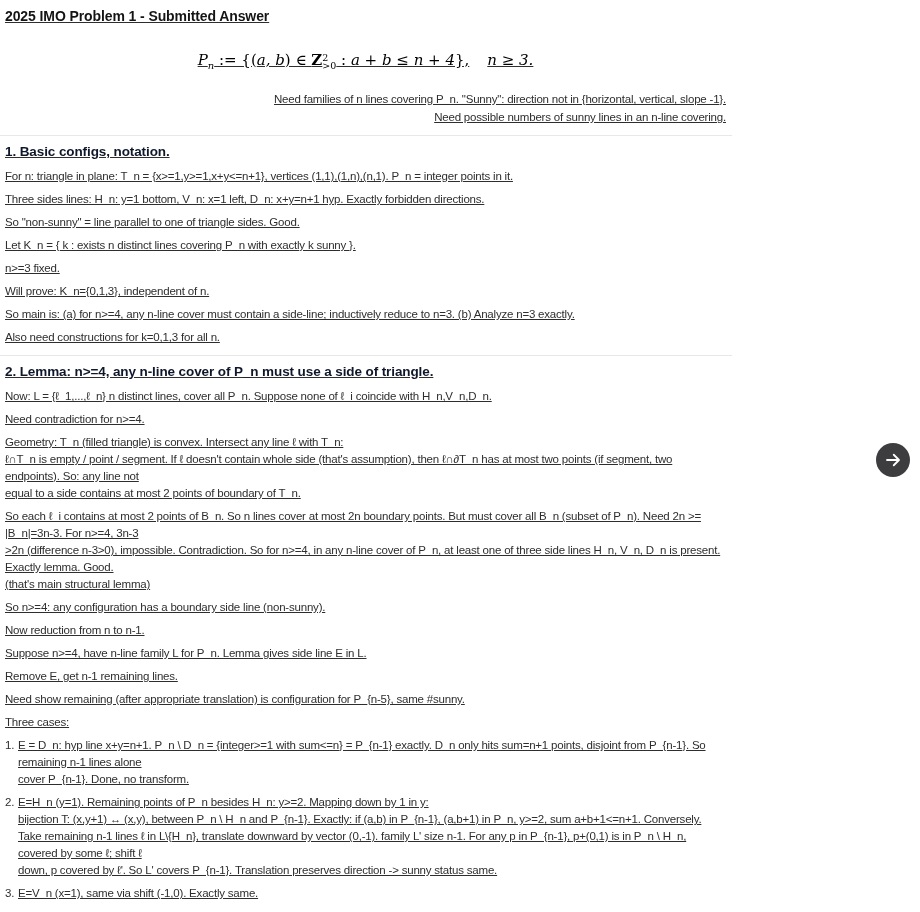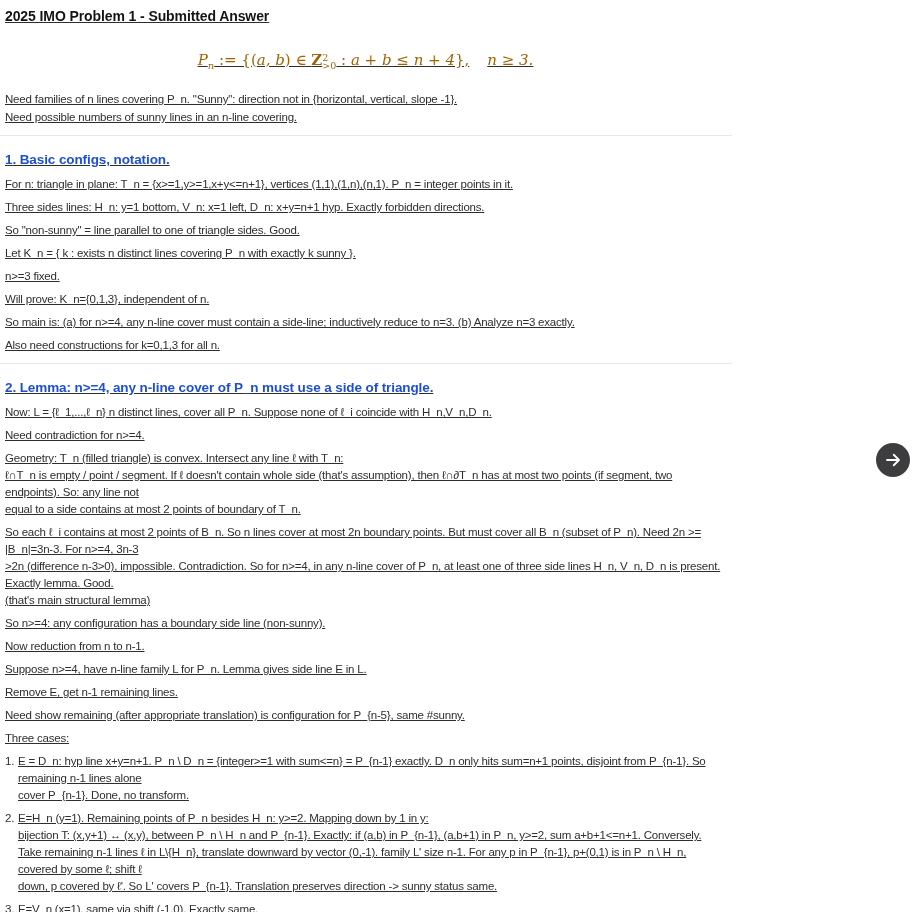--- a/index.html
+++ b/index.html
@@ -20,21 +20,21 @@
   h1.doc-title {
     font-size: 14px;
     font-weight: bold;
     color: #141414;
     margin: 0 0 13px 0;
     letter-spacing: -0.1px;
   }
   .formula {
     font-family: "DejaVu Serif", serif;
     font-size: 15px;
-    color: #a16207;
+    color: #000000;
     text-align: center;
     margin: 27px 0 19px 0;
     white-space: nowrap;
   }
   .formula .it { font-style: italic; }
   .formula sub { font-size: 10px; font-style: italic; }
   .formula .z { font-weight: bold; }
   .supsub {
     display: inline-block;
     vertical-align: -4px;
@@ -44,32 +44,32 @@
   }
   .supsub .ss-sup, .supsub .ss-sub { display: block; }
   .quad { display: inline-block; width: 18px; }
   p.body-par {
     font-size: 11.5px;
     line-height: 17px;
     letter-spacing: -0.2px;
     margin: 0 0 6px 0;
     white-space: pre-line;
   }
-  p.intro-par { margin-bottom: 4px; line-height: 18px; }
+  p.intro-par { margin-bottom: 4px; line-height: 18px; text-align: right; }
   .divider {
     height: 1px;
     background: #e8e8e8;
     margin: 9px -6px 8px -5px;
   }
   h2.section-heading {
     font-size: 13.5px;
     font-weight: bold;
-    color: #1d4ed8;
+    color: #0f172a;
     letter-spacing: -0.1px;
-    margin: 16px 0 9px 0;
+    margin: 0 0 9px 0;
   }
   ol.cases {
     list-style: none;
     margin: 0; padding: 0;
   }
   ol.cases li {
     position: relative;
     padding-left: 13px;
     font-size: 11.5px;
     line-height: 17px;

